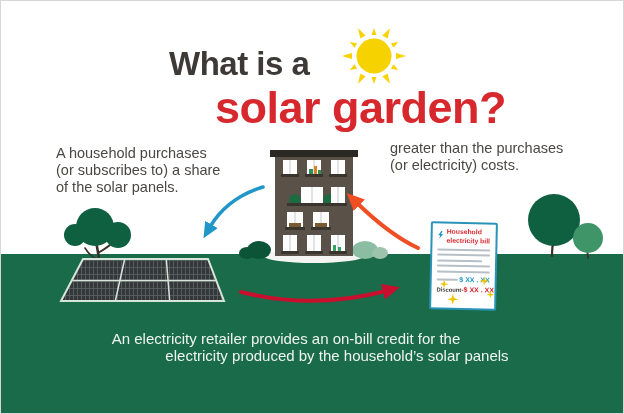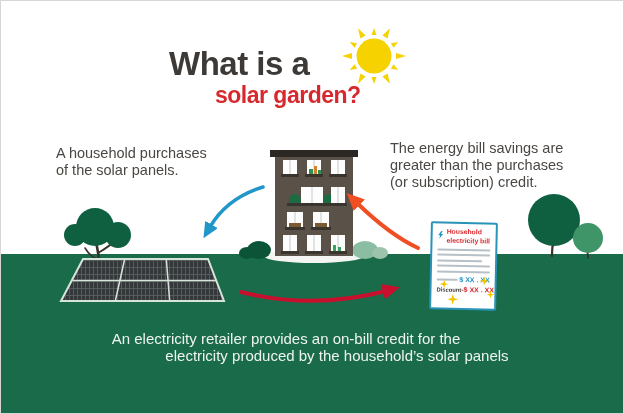--- a/index.html
+++ b/index.html
@@ -8,21 +8,21 @@
     background:#ffffff;border:1px solid #d6d6d6;box-sizing:border-box;
     font-family:"Liberation Sans", sans-serif;
   }
   .scene{position:absolute;left:0;top:0;width:624px;height:414px;}
   .abs{position:absolute;}
   .title1{
     left:168px;top:44px;font-size:33px;font-weight:700;color:#3d3936;
     letter-spacing:-0.5px;white-space:nowrap;
   }
   .title2{
-    left:214px;top:81px;font-size:23px;font-weight:700;color:#d7282e;
+    left:214px;top:81px;font-size:45px;font-weight:700;color:#d7282e;
     letter-spacing:-0.5px;white-space:nowrap;
   }
   .caption{
     font-size:14.5px;line-height:17px;color:#4b4743;white-space:nowrap;
   }
   .cap-left{left:55px;top:144px;}
   .cap-right{left:389px;top:139px;}
   .bottom-line{
     left:0;top:0;width:624px;text-align:center;font-size:15px;color:#eef4f0;
     white-space:nowrap;
@@ -188,27 +188,27 @@
     <path d="M262,186 Q226,197 209,226" fill="none" stroke="#2196c9" stroke-width="3.6" stroke-linecap="round" marker-end="url(#ah-blue)"></path>
     <path d="M417,247 Q389,234 356,202" fill="none" stroke="#f04e23" stroke-width="4" stroke-linecap="round" marker-end="url(#ah-orange)"></path>
     <path d="M240,291 Q312,309 385,290" fill="none" stroke="#c8102e" stroke-width="4" stroke-linecap="round" marker-end="url(#ah-red)"></path>
   </svg>
 
   <div class="abs title1">What is a</div>
   <div class="abs title2">solar garden?</div>
 
   <div class="abs caption cap-left">
     <div>A household purchases</div>
+    <div>(or subscribes to) a share</div>
     <div>of the solar panels.</div>
   </div>
 
   <div class="abs caption cap-right">
-    <div>The energy bill savings are</div>
     <div>greater than the purchases</div>
-    <div>(or subscription) credit.</div>
+    <div>(or electricity) costs.</div>
   </div>
 
   <div class="abs bill">
     <div class="bill-head">
       <svg width="11" height="15" viewBox="0 0 11 15">
         <polygon points="6.5,0 1,8 4.6,8 3.2,14.5 10,5.7 6.2,5.7 9,0" fill="#2196c9"></polygon>
       </svg>
       <div class="bill-title">Household electricity bill</div>
     </div>
     <div class="bill-lines">

